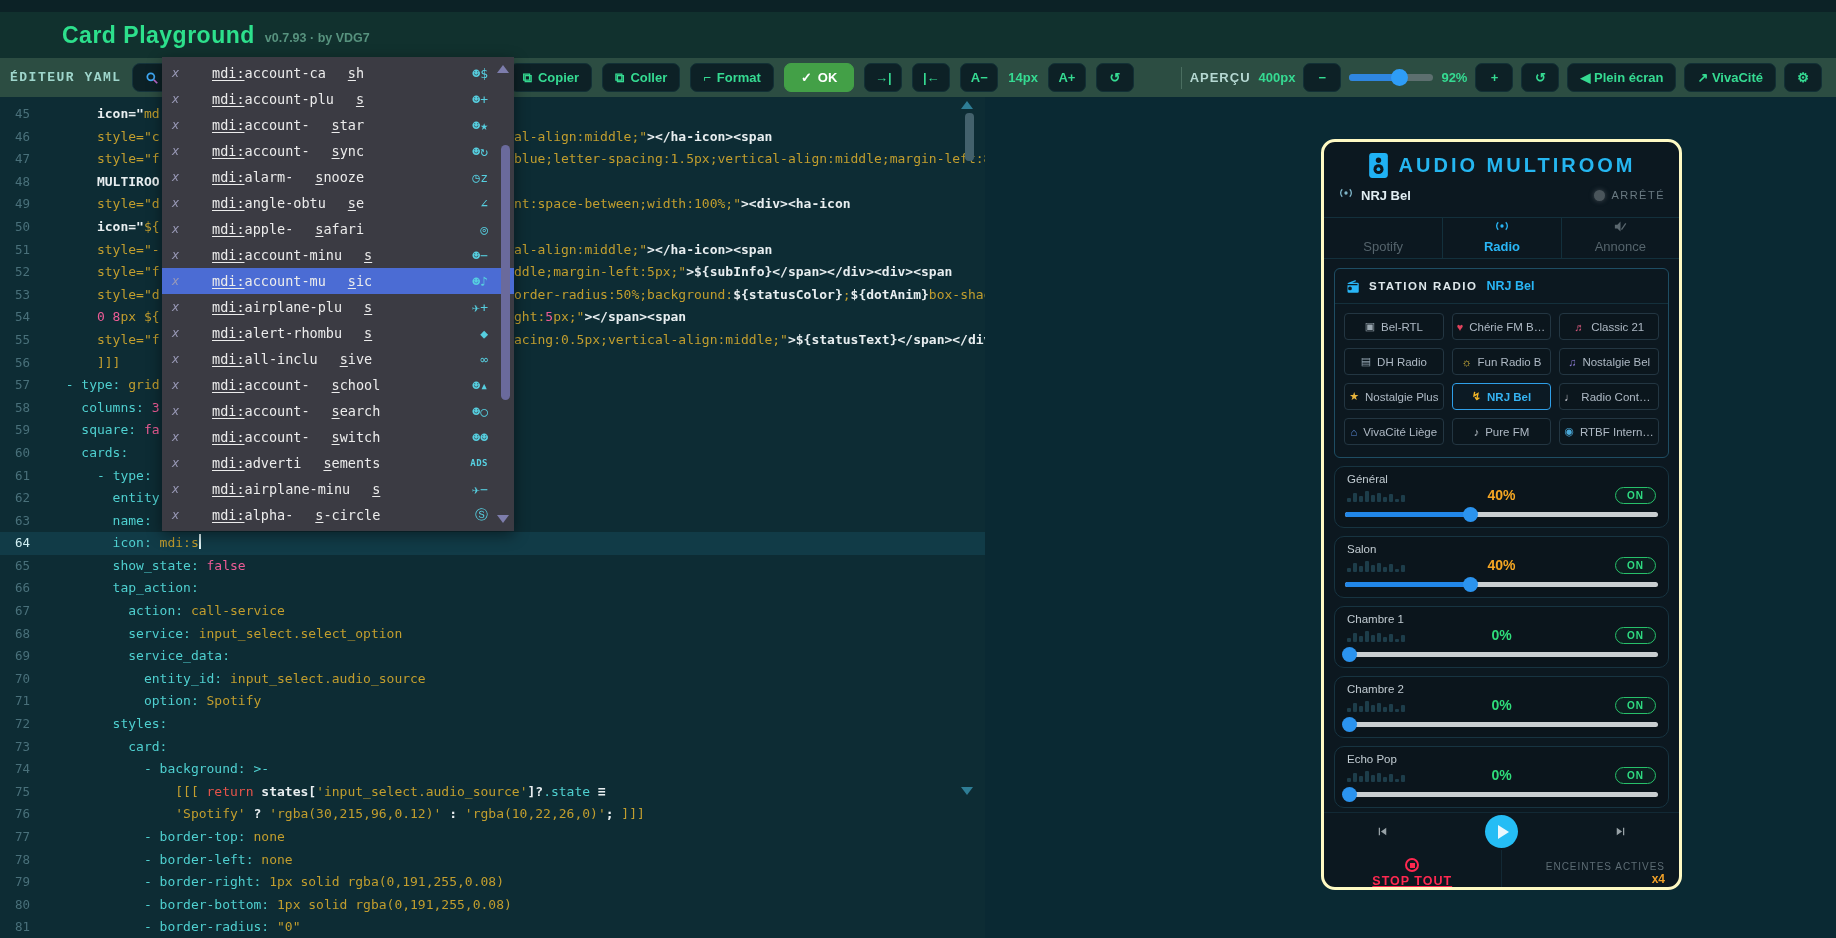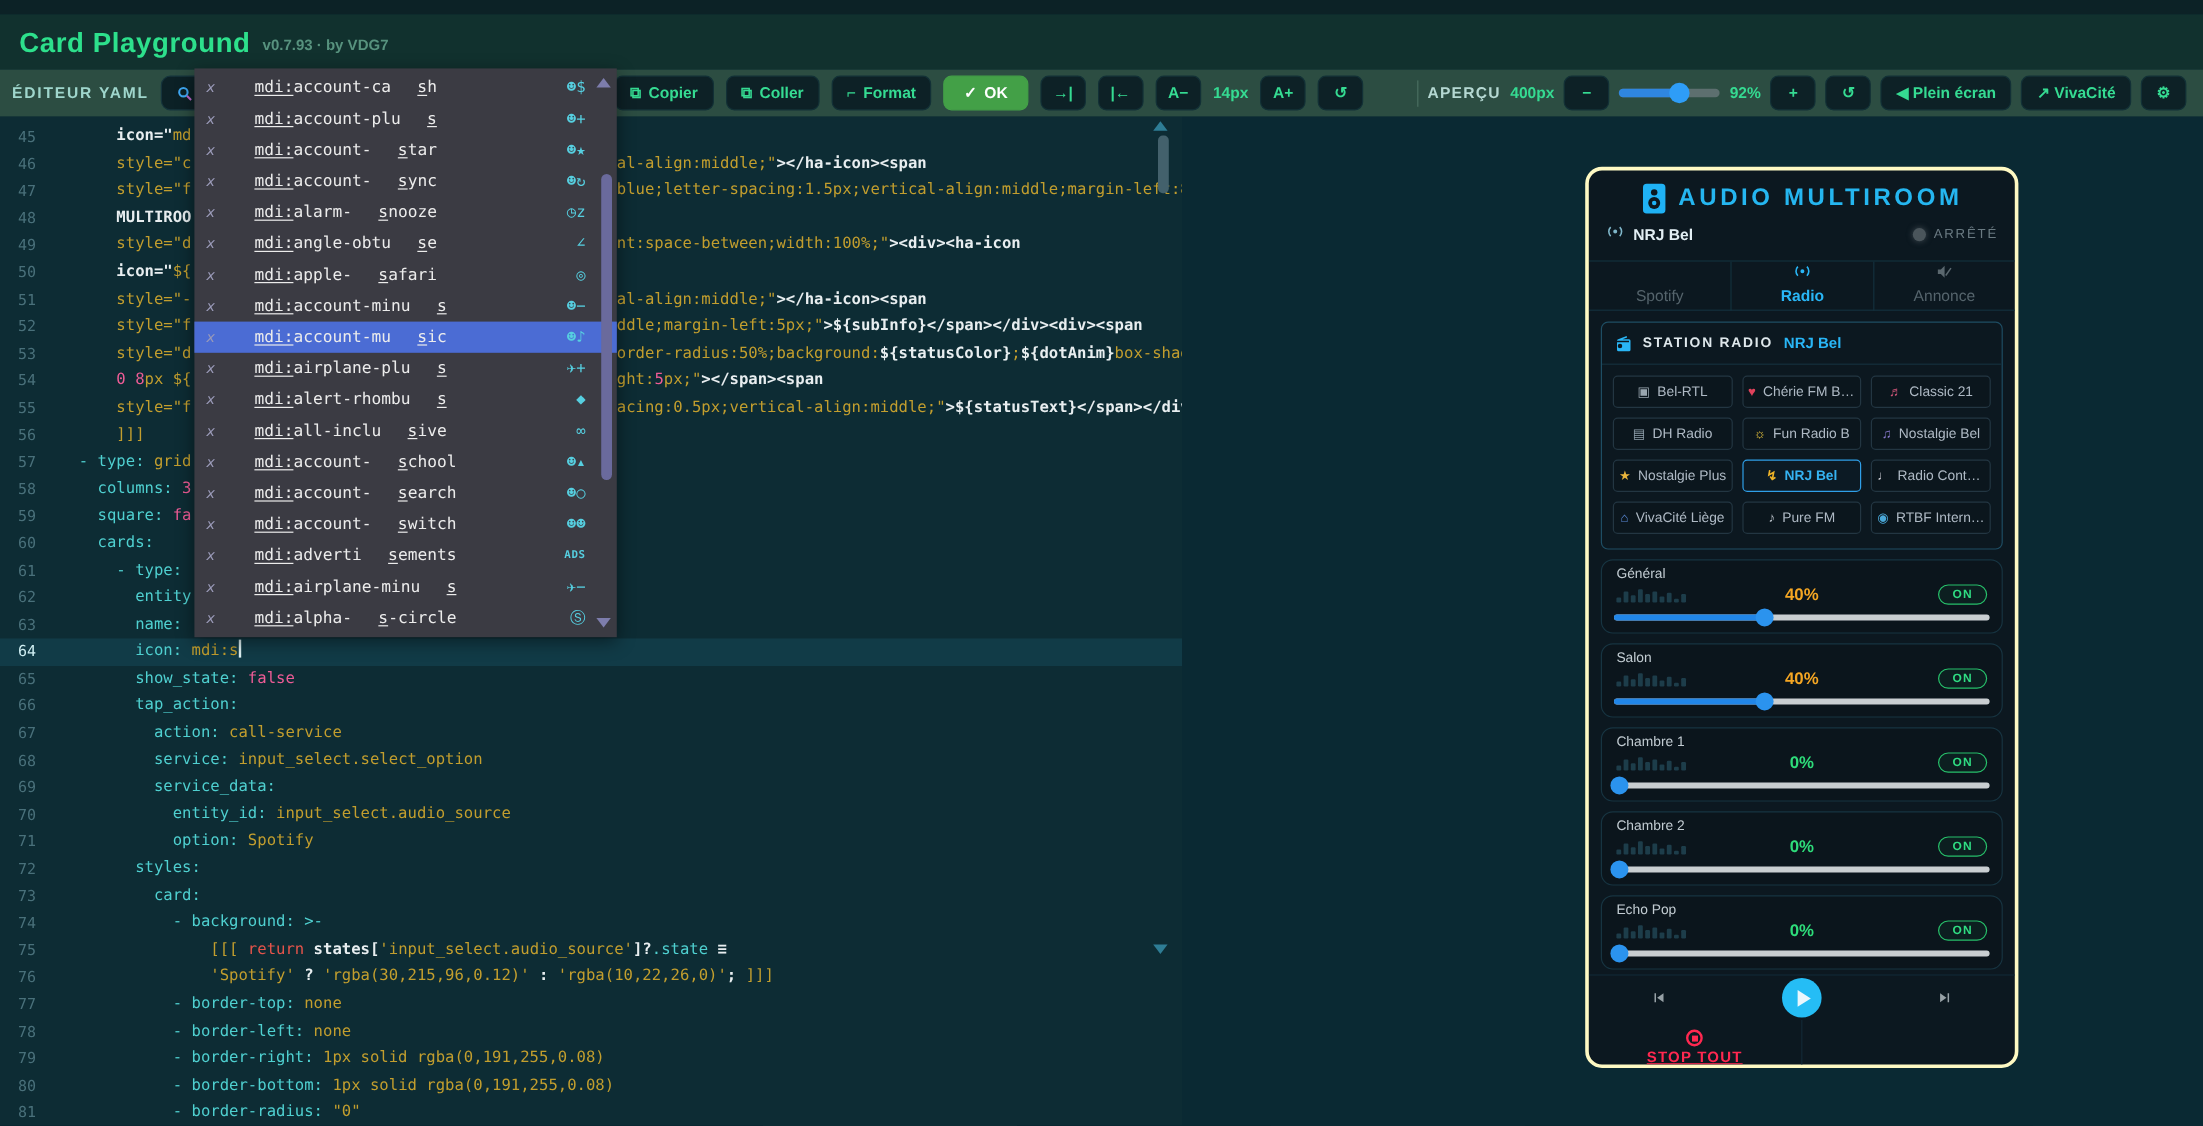--- a/index.html
+++ b/index.html
@@ -4,26 +4,26 @@
 <style>
   html,body{margin:0;padding:0;background:#0a2933;}
   *{box-sizing:border-box;}
   .app{position:relative;width:1836px;height:938px;overflow:hidden;
        font-family:"Liberation Sans",sans-serif;background:#0a2933;}
 
   
   .top-strip{position:absolute;left:0;top:0;width:1836px;height:12px;background:#0c2226;}
   .header{position:absolute;left:0;top:12px;width:1836px;height:46px;background:#11312e;
           display:flex;align-items:center;padding-left:16px;}
-  .app-title{color:#2de08c;font-size:23px;font-weight:bold;letter-spacing:.5px;}
+  .app-title{color:#2de08c;font-size:23px;font-weight:bold;letter-spacing:.5px;margin-left:46px;}
   .app-version{color:#57927e;font-size:12.5px;margin-left:10px;margin-top:6px;font-weight:bold;}
 
   .toolbar{position:absolute;left:0;top:58px;width:1836px;height:39px;background:#2c4d42;
            display:flex;align-items:center;padding:0 10px;gap:10px;z-index:10;}
-  .tb-label{color:#9fd6cc;font-size:13px;font-weight:bold;letter-spacing:1.5px;white-space:nowrap;}
+  .tb-label{color:#9fd6cc;font-size:13px;font-weight:bold;letter-spacing:1.5px;white-space:nowrap;font-family:Liberation Mono, monospace;}
   .btn{height:29px;background:#0d2126;border:1px solid #123036;border-radius:7px;color:#35db92;
        font-size:13px;font-weight:bold;display:inline-flex;align-items:center;justify-content:center;
        padding:0 12px;white-space:nowrap;gap:6px;}
   .btn.sq{width:38px;padding:0;}
   .btn.ok{background:#43a047;border-color:#43a047;color:#fff;padding:0 16px;}
   .tb-spacer{width:246px;height:1px;}
   .tb-size{color:#35db92;font-size:13px;font-weight:bold;}
   .tb-right{margin-left:auto;display:flex;align-items:center;gap:8px;padding-right:4px;}
   .tb-div{width:1px;height:22px;background:#4a6e60;}
   .apercu{color:#b5d8d2;font-size:13px;font-weight:bold;letter-spacing:1px;}
@@ -588,17 +588,21 @@
             </svg>
         </span>
       </div>
       <div class="card-bottom">
         <div class="stop-cell">
           <span class="stop-ic">
               <i></i>
             </span>
           <span class="stop-label">STOP TOUT</span>
         </div>
+        <div class="active-cell">
+          <span class="active-label">ENCEINTES ACTIVES</span>
+          <span class="active-count">x4</span>
+        </div>
       </div>
     </div>
   </div>
 
 </div>
 
 </body></html>

